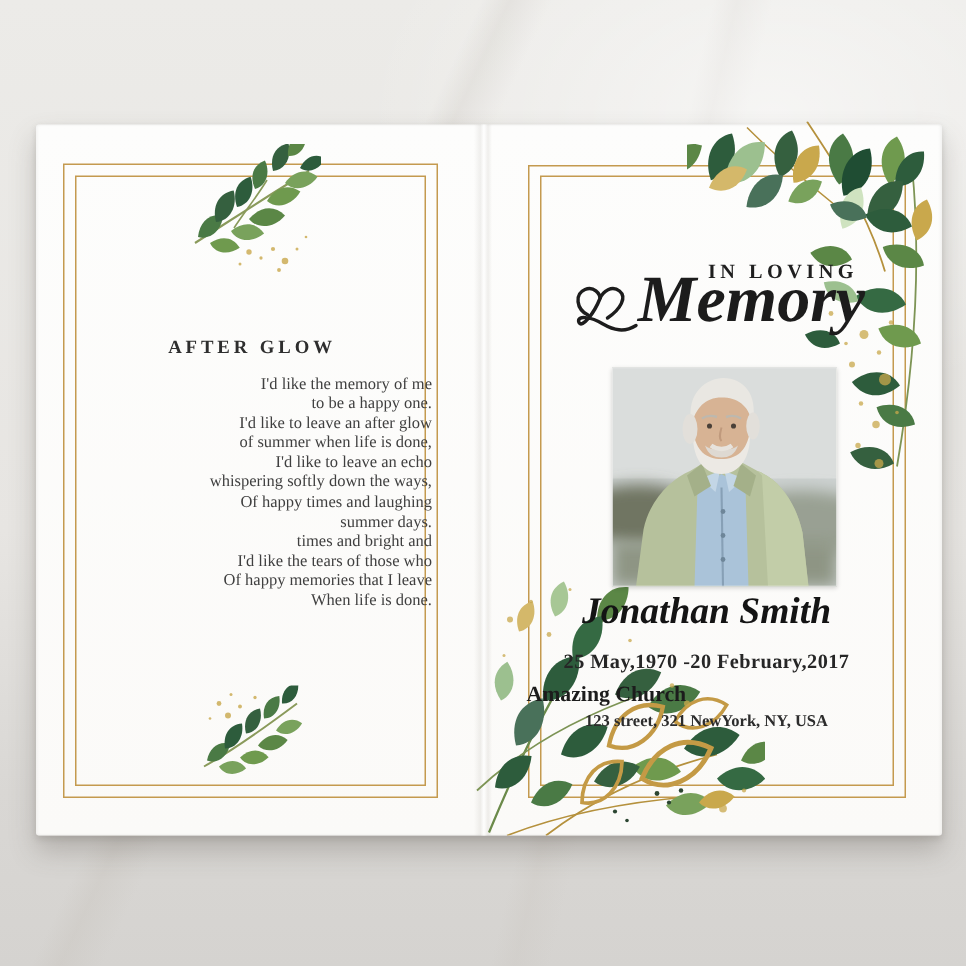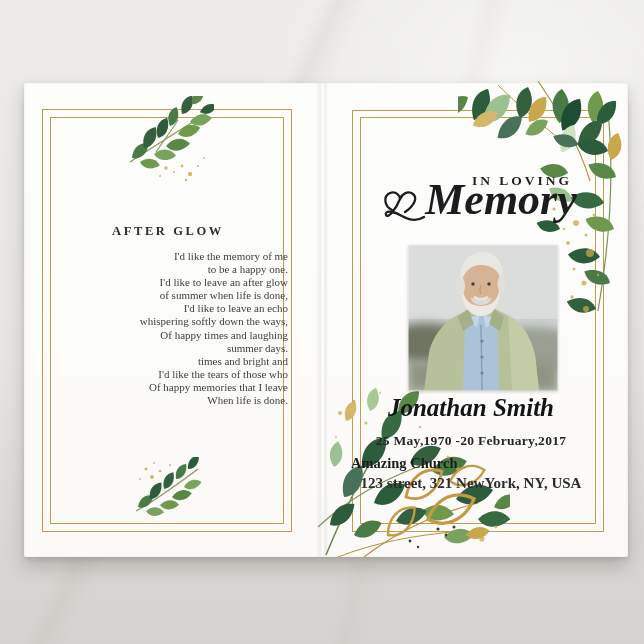--- a/index.html
+++ b/index.html
@@ -63,21 +63,21 @@
   .dates{
     left:327px;top:350px;width:240px;text-align:center;
     font-size:13.5px;color:#262626;font-weight:bold;letter-spacing:.3px;
   }
   .venue{
     left:327px;top:372px;width:240px;
     font-size:14.5px;color:#1c1c1c;font-weight:bold;
   }
   .address{
     left:327px;top:392px;width:240px;text-align:center;
-    font-size:15px;color:#2c2c2c;font-weight:bold;
+    font-size:11px;color:#2c2c2c;font-weight:bold;
   }
 </style>
 </head>
 <body>
 
 <svg width="0" height="0" style="position:absolute" aria-hidden="true">
   <defs>
     <path id="leaf" d="M0,0 C6,-7 14,-8 20,-2 C14,5 5,6 0,0 Z"></path>
   </defs>
 </svg>

